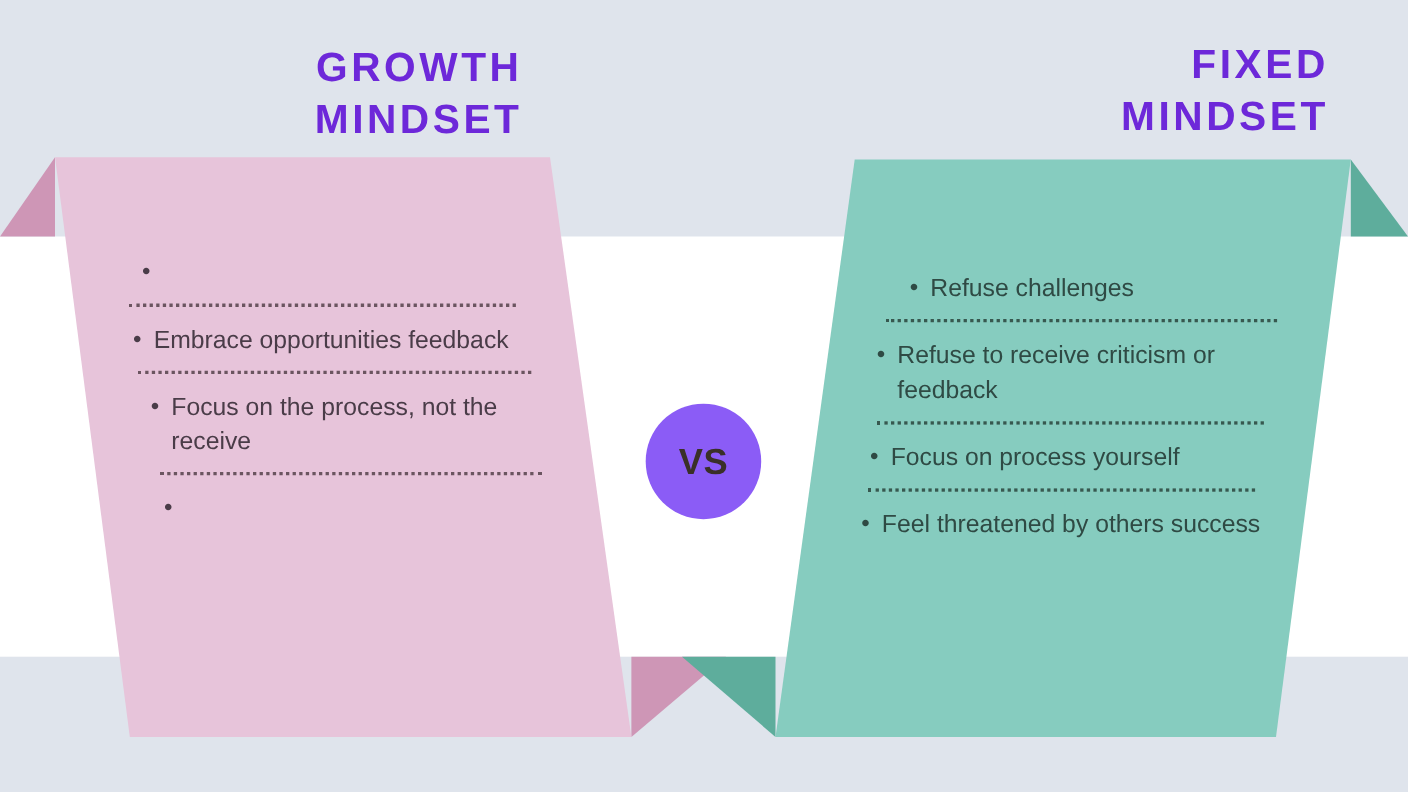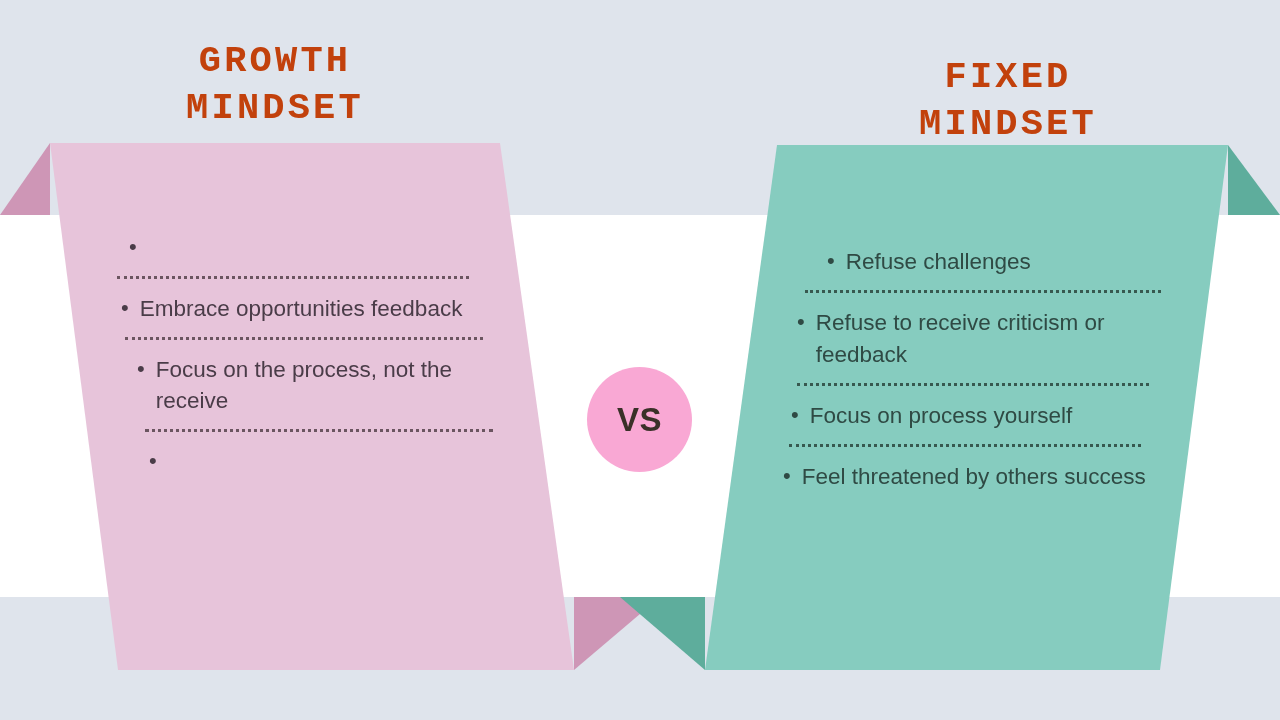--- a/index.html
+++ b/index.html
@@ -14,31 +14,30 @@
   
   .bg-base{position:absolute;left:0;top:0;width:1280px;height:720px;background:#dfe4ec;}
   .bg-white-band{position:absolute;left:0;top:215px;width:1280px;height:382px;background:#ffffff;}
 
   
   .banner-svg{position:absolute;left:0;top:0;width:1280px;height:720px;}
 
   
   .title{
     position:absolute;
-    text-align:center;
+    text-align:right;
     font-size:37px;
     font-weight:bold;
     letter-spacing:3.2px;
     line-height:1.28;
-    color:#c2410c;
+    color:#6d28d9;
     white-space:pre-line;
-    font-family:Liberation Mono, monospace;
   }
   .title-left{left:75px;top:38px;width:400px;}
-  .title-right{left:808px;top:54px;width:400px;}
+  .title-right{left:808px;top:35px;width:400px;}
 
   
   .col{position:absolute;}
   .col-left{left:103px;top:232px;width:390px;}
   .col-right{left:783px;top:246px;width:390px;}
 
   .item{
     display:flex;
     align-items:flex-start;
     font-size:22.5px;
@@ -79,21 +78,21 @@
   .col-right .sep.s0{margin-left:22px;width:356px;}
   .col-right .sep.s1{margin-left:14px;width:352px;}
   .col-right .sep.s2{margin-left:6px;width:352px;}
 
   
   .vs-badge{
     position:absolute;
     left:587px;top:367px;
     width:105px;height:105px;
     border-radius:50%;
-    background:#f9a8d4;
+    background:#8b5cf6;
     display:flex;align-items:center;justify-content:center;
   }
   .vs-badge span{
     font-size:33px;
     font-weight:bold;
     letter-spacing:0.5px;
     color:#3a3028;
   }
 </style>
 </head>

